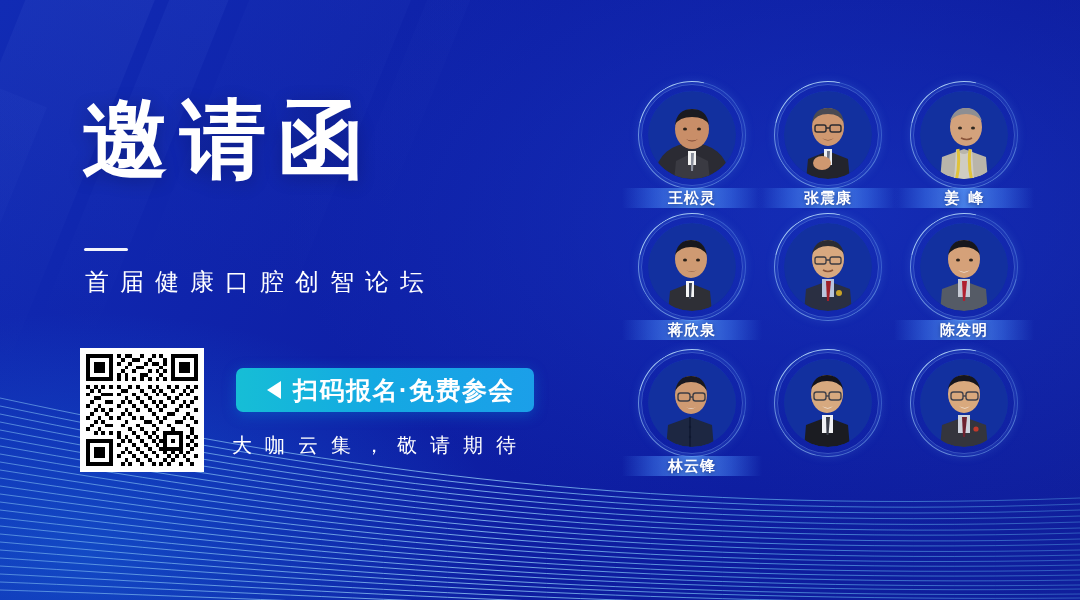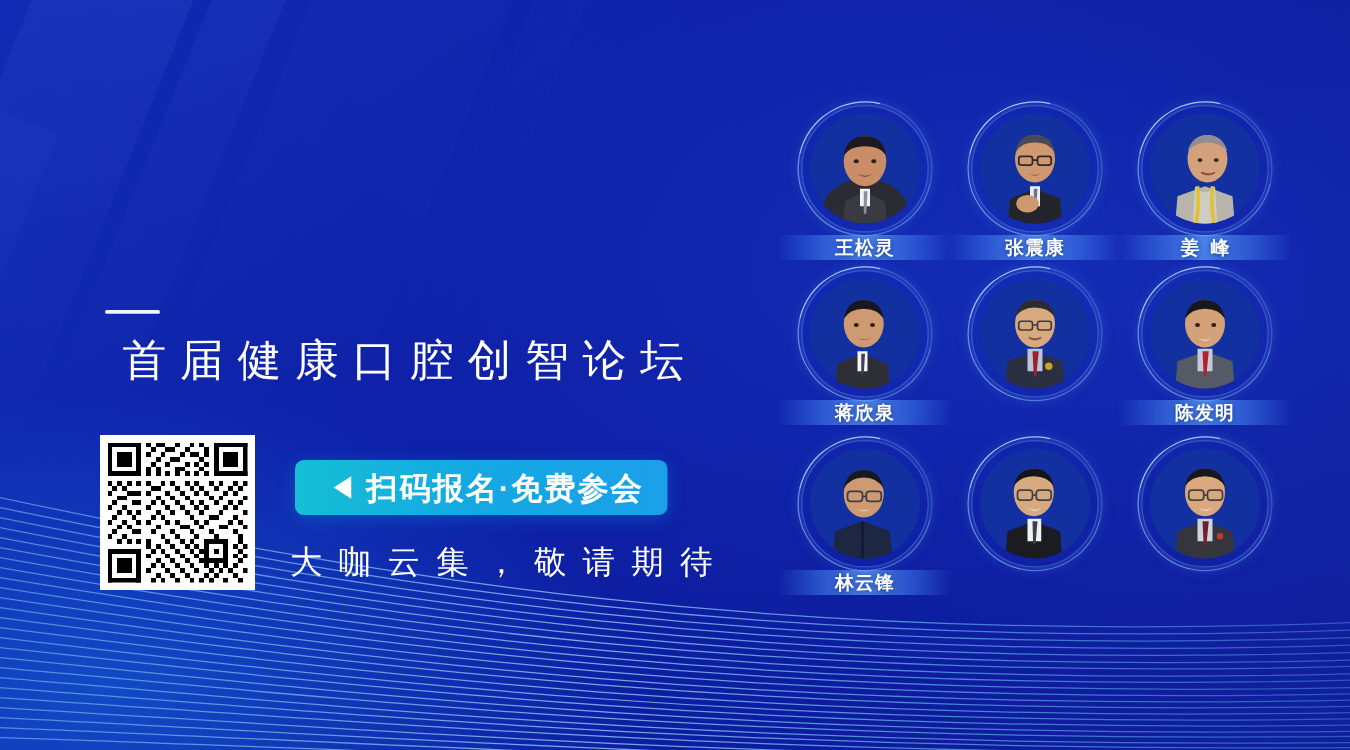--- a/index.html
+++ b/index.html
@@ -52,22 +52,22 @@
   }
 
   .divider {
     position:absolute; left:84px; top:248px;
     width:44px; height:3px;
     background:#ffffff; opacity:.95;
     border-radius:2px;
   }
 
   .subtitle {
-    position:absolute; left:98px; top:268px;
-    font-size:35px; line-height:1.2;
+    position:absolute; left:85px; top:268px;
+    font-size:24px; line-height:1.2;
     color:#ffffff;
     letter-spacing:11px;
     white-space:nowrap;
     font-weight:500;
   }
 
   
   .qr-wrap {
     position:absolute; left:80px; top:348px;
     width:124px; height:124px;
@@ -95,21 +95,21 @@
     flex:0 0 auto;
     margin-right:2px;
   }
   .cta .cta-label {
     font-size:25px; font-weight:bold; color:#ffffff;
     letter-spacing:1.5px; white-space:nowrap;
   }
 
   .tagline {
     position:absolute; left:232px; top:432px;
-    font-size:26px;
+    font-size:20px;
     color:#ffffff;
     letter-spacing:13px;
     white-space:nowrap;
     font-weight:500;
   }
 
   
   .speakers {
     position:absolute; left:600px; top:80px;
     width:480px; height:420px;
@@ -230,20 +230,21 @@
         <path d="M0,176 C300,194 620,220 1080,216"></path>
         <path d="M0,184 C300,199 620,223 1080,220"></path>
         <path d="M0,192 C300,204 620,226 1080,224"></path>
         <path d="M0,200 C300,209 620,229 1080,228"></path>
       </g>
     </svg>
   </div>
 
   <div class="left">
 
+    <div class="title">邀请函</div>
 
     <div class="divider"></div>
 
     <div class="subtitle">首届健康口腔创智论坛</div>
 
     <div class="qr-wrap">
       <svg viewBox="0 0 29 29" shape-rendering="crispEdges" aria-hidden="true">
         <rect width="29" height="29" fill="#ffffff"></rect>
         <g fill="#000000">
 

